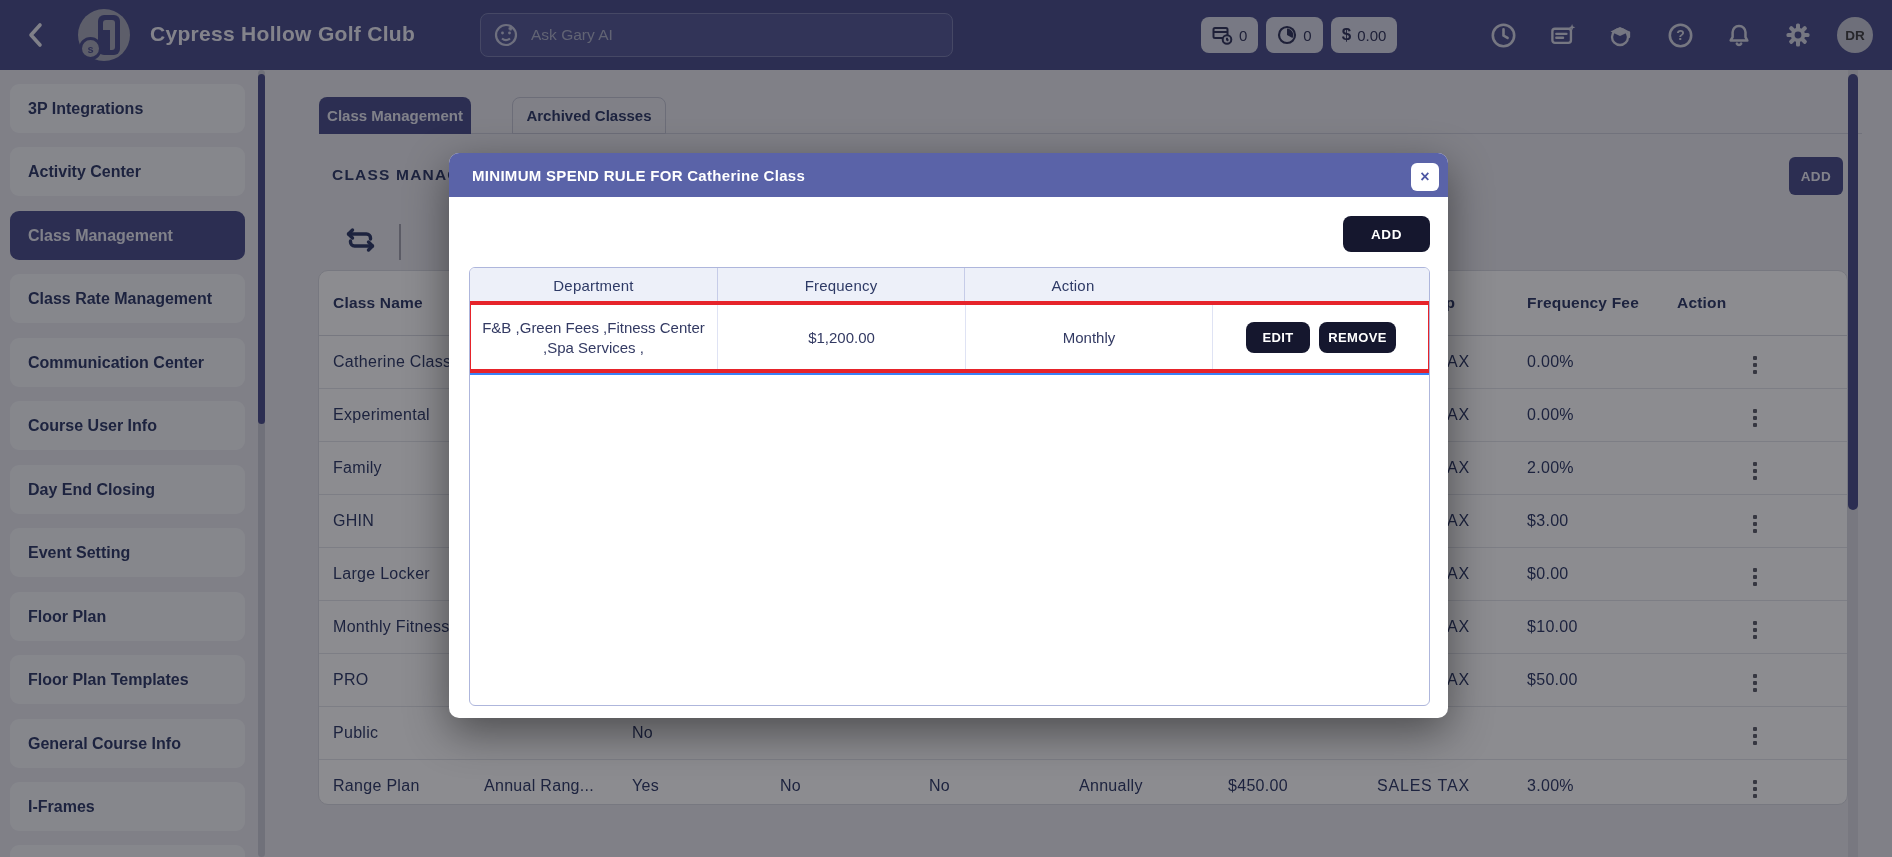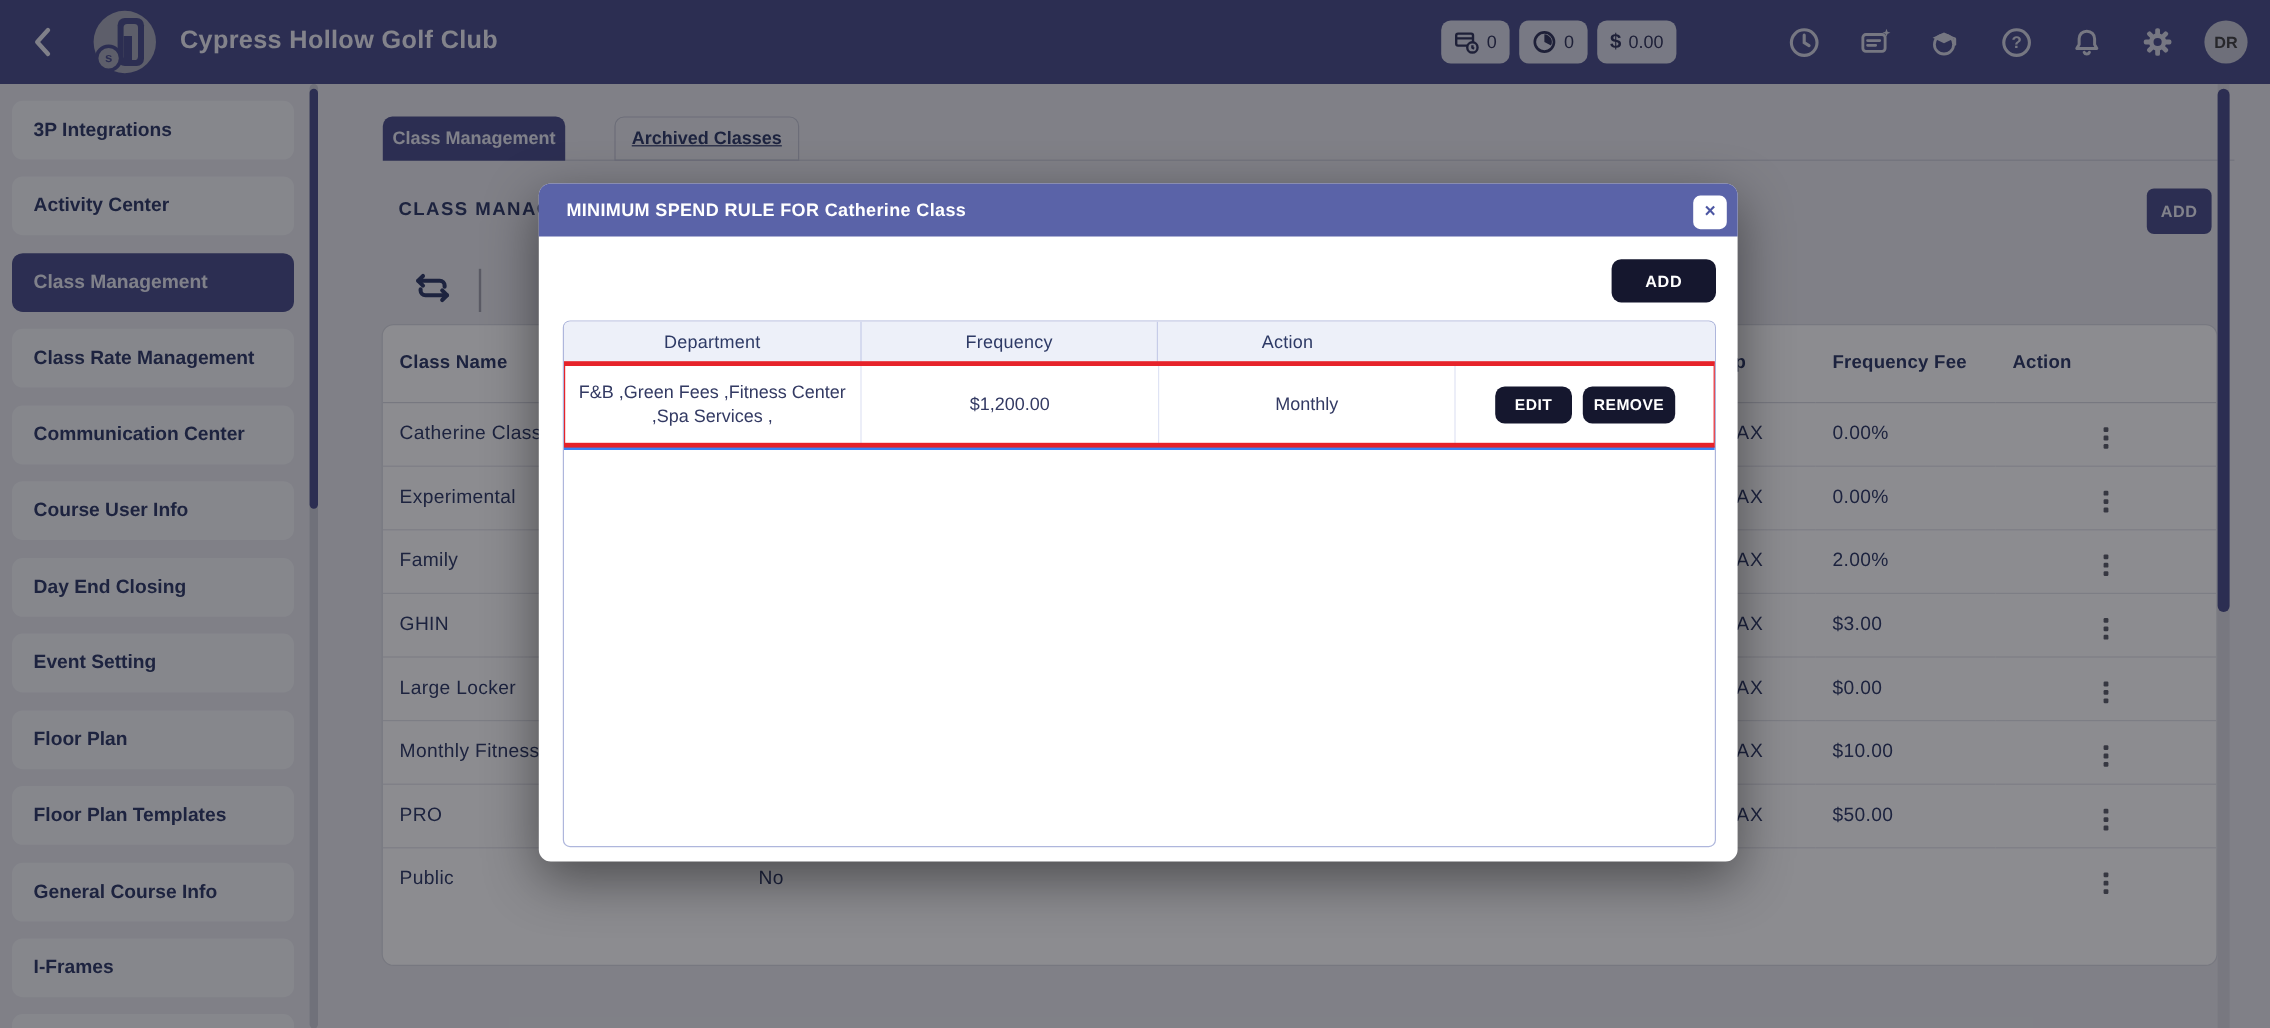--- a/index.html
+++ b/index.html
@@ -36,21 +36,21 @@
        color:#2E3A66;font-weight:bold;font-size:16px;display:flex;align-items:center;padding-left:18px;
        box-sizing:border-box;cursor:pointer;white-space:nowrap;}
   .side-item.active{background:#4B4F8A;color:#E9EAF3;}
   .side-track{position:absolute;left:258px;top:0;width:7px;height:100%;background:#CBCCD6;border-radius:4px;}
   .side-thumb{position:absolute;left:258px;top:4px;width:7px;height:350px;background:#4B4F8A;border-radius:4px;cursor:grab;}
   
   .main{position:absolute;left:266px;top:70px;right:0;bottom:0;z-index:1;}
   .tab{position:absolute;top:27px;height:37px;display:flex;align-items:center;justify-content:center;
        font-size:15px;font-weight:bold;border-radius:8px 8px 0 0;cursor:pointer;box-sizing:border-box;}
   .tab.on{left:53px;width:152px;background:#4B4F8A;color:#E9EAF3;z-index:2;}
-  .tab.off{left:246px;width:154px;border:1px solid #C2C4D2;color:#2E3A66;text-decoration:underline;}
+  .tab.off{left:246px;width:154px;border:1px solid #C2C4D2;color:#2E3A66;}
   .tabline{position:absolute;left:205px;right:30px;top:63px;height:1px;background:#CDCEDA;}
   .heading{position:absolute;left:66px;top:96px;font-size:15.5px;font-weight:bold;letter-spacing:1.2px;color:#2E3A66;white-space:nowrap;}
   .addbtn{position:absolute;left:1523px;top:87px;width:54px;height:38px;border-radius:6px;background:#4B4F8A;
        color:#ECEDF5;font-weight:bold;font-size:13.5px;letter-spacing:.5px;display:flex;align-items:center;justify-content:center;cursor:pointer;}
   .swap{position:absolute;left:78px;top:156px;color:#2E3A66;cursor:pointer;}
   .vdiv{position:absolute;left:133px;top:154px;width:2px;height:36px;background:#A2A3AF;}
   .twrap{position:absolute;left:52px;top:200px;width:1530px;height:535px;background:#fff;
        border:1px solid #D8D9E0;border-radius:10px;box-sizing:border-box;overflow:hidden;}
   table.ct{border-collapse:collapse;table-layout:fixed;width:1528px;color:#2E3A66;}
   table.ct th{height:64px;text-align:left;padding:0 0 0 14px;font-size:15.5px;letter-spacing:.2px;
@@ -102,20 +102,30 @@
   </div>
   <div class="logo">
     <div class="disc"></div>
     <div class="door"></div>
     <div class="jamb"></div>
     <div class="notch"></div>
     <div class="coin">s</div>
   </div>
   <div class="club">Cypress Hollow Golf Club</div>
 
+  <div class="ask">
+    <svg width="26" height="26" viewBox="0 0 26 26" fill="none" stroke="currentColor" stroke-width="2.2">
+      <circle cx="13" cy="13" r="10"></circle>
+        <circle cx="9.5" cy="11" r="1.4" fill="currentColor" stroke="none"></circle>
+        <circle cx="16.5" cy="11" r="1.4" fill="currentColor" stroke="none"></circle>
+        <path d="M9 16.5c2.5 2 5.5 2 8 0"></path>
+        <path d="M17.5 4.5v4M15.5 6.5h4"></path>
+    </svg>
+    <input value="" placeholder="Ask Gary AI" style="">
+  </div>
 
   <div class="pills">
     <div class="pill">
       <svg width="21" height="19" viewBox="0 0 21 19" fill="none" stroke="currentColor" stroke-width="2">
         <rect x="1.5" y="2" width="14" height="10" rx="1.5"></rect>
           <path d="M1.5 6h14"></path>
           <circle cx="15" cy="13.5" r="4.3" fill="#D9DBE8"></circle>
           <path d="M15 11.7v2l1.4.9"></path>
       </svg>
       <span>0</span>
@@ -360,20 +370,36 @@
           <tr>
             <td>Public</td>
             <td></td>
             <td>No</td>
             <td></td>
             <td></td>
             <td></td>
             <td></td>
             <td class="tax"></td>
             <td></td>
+            <td class="act"><span class="kebab">
+                <i></i>
+                <i></i>
+                <i></i>
+              </span></td>
+          </tr>
+          <tr>
+            <td>Range Plan</td>
+            <td>Annual Rang...</td>
+            <td>Yes</td>
+            <td>No</td>
+            <td>No</td>
+            <td>Annually</td>
+            <td>$450.00</td>
+            <td class="tax">SALES TAX</td>
+            <td>3.00%</td>
             <td class="act"><span class="kebab">
                 <i></i>
                 <i></i>
                 <i></i>
               </span></td>
           </tr>
         </tbody>
     </table>
   </div>
 </div>

